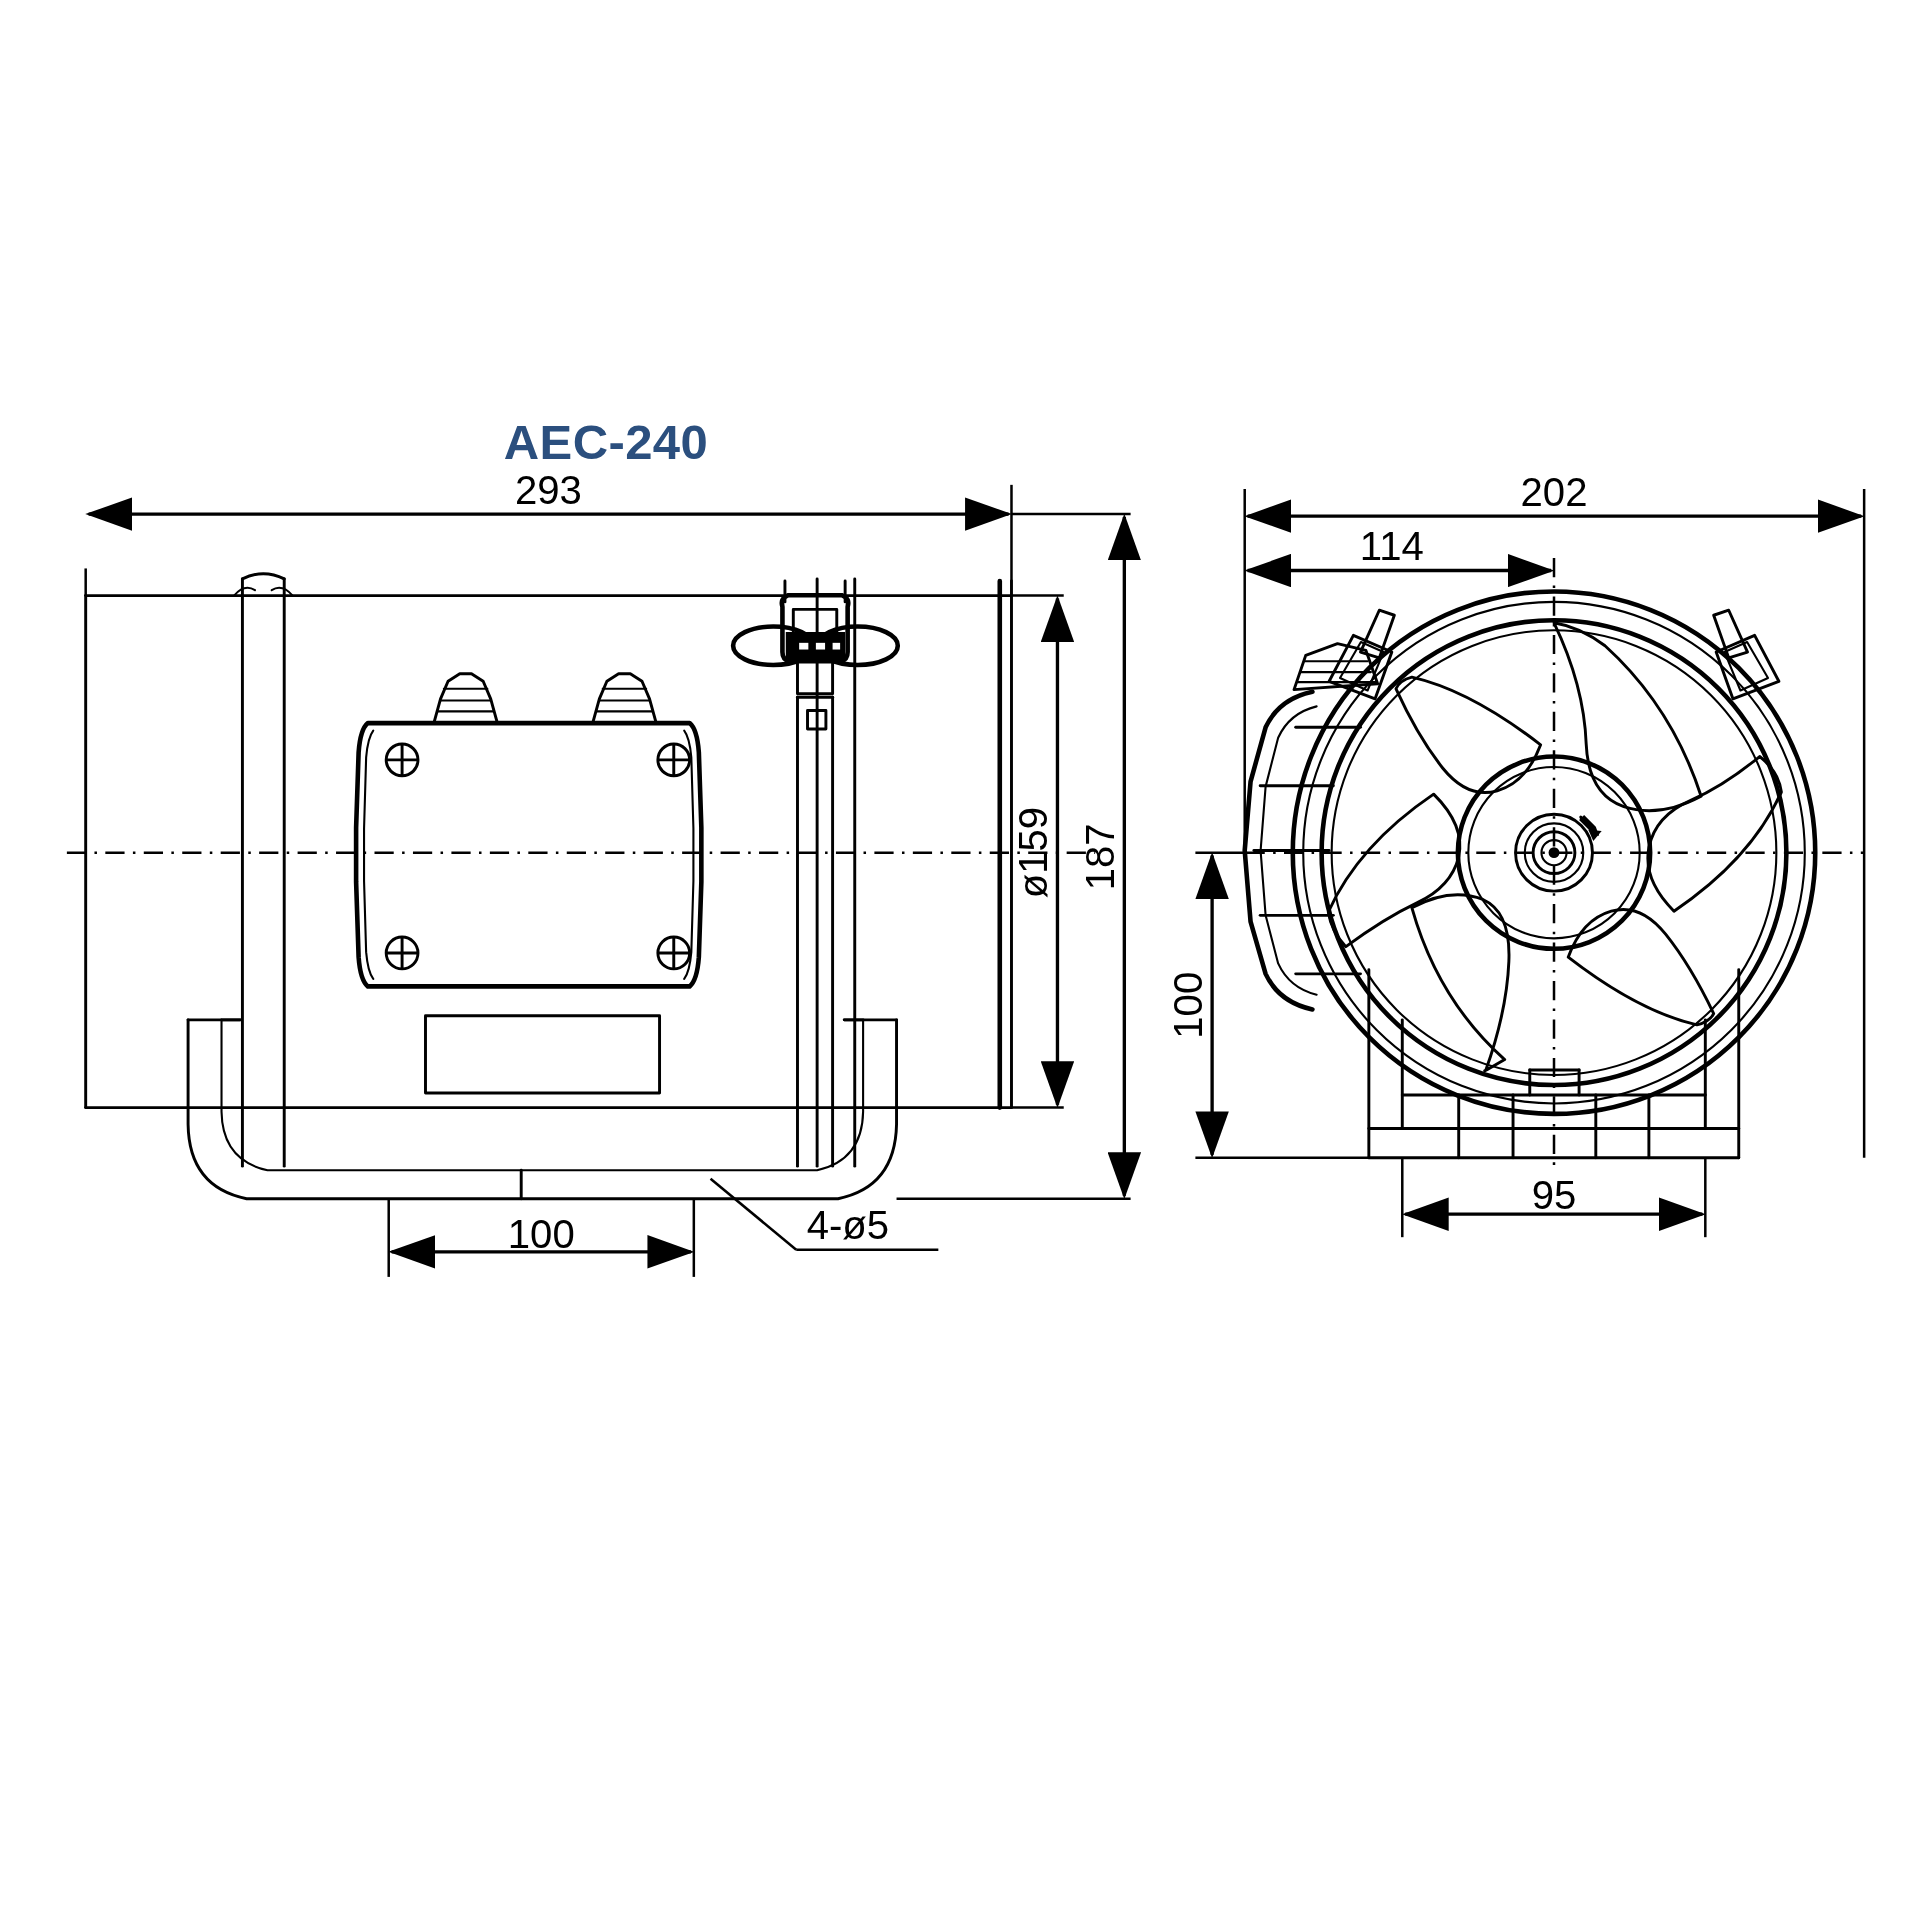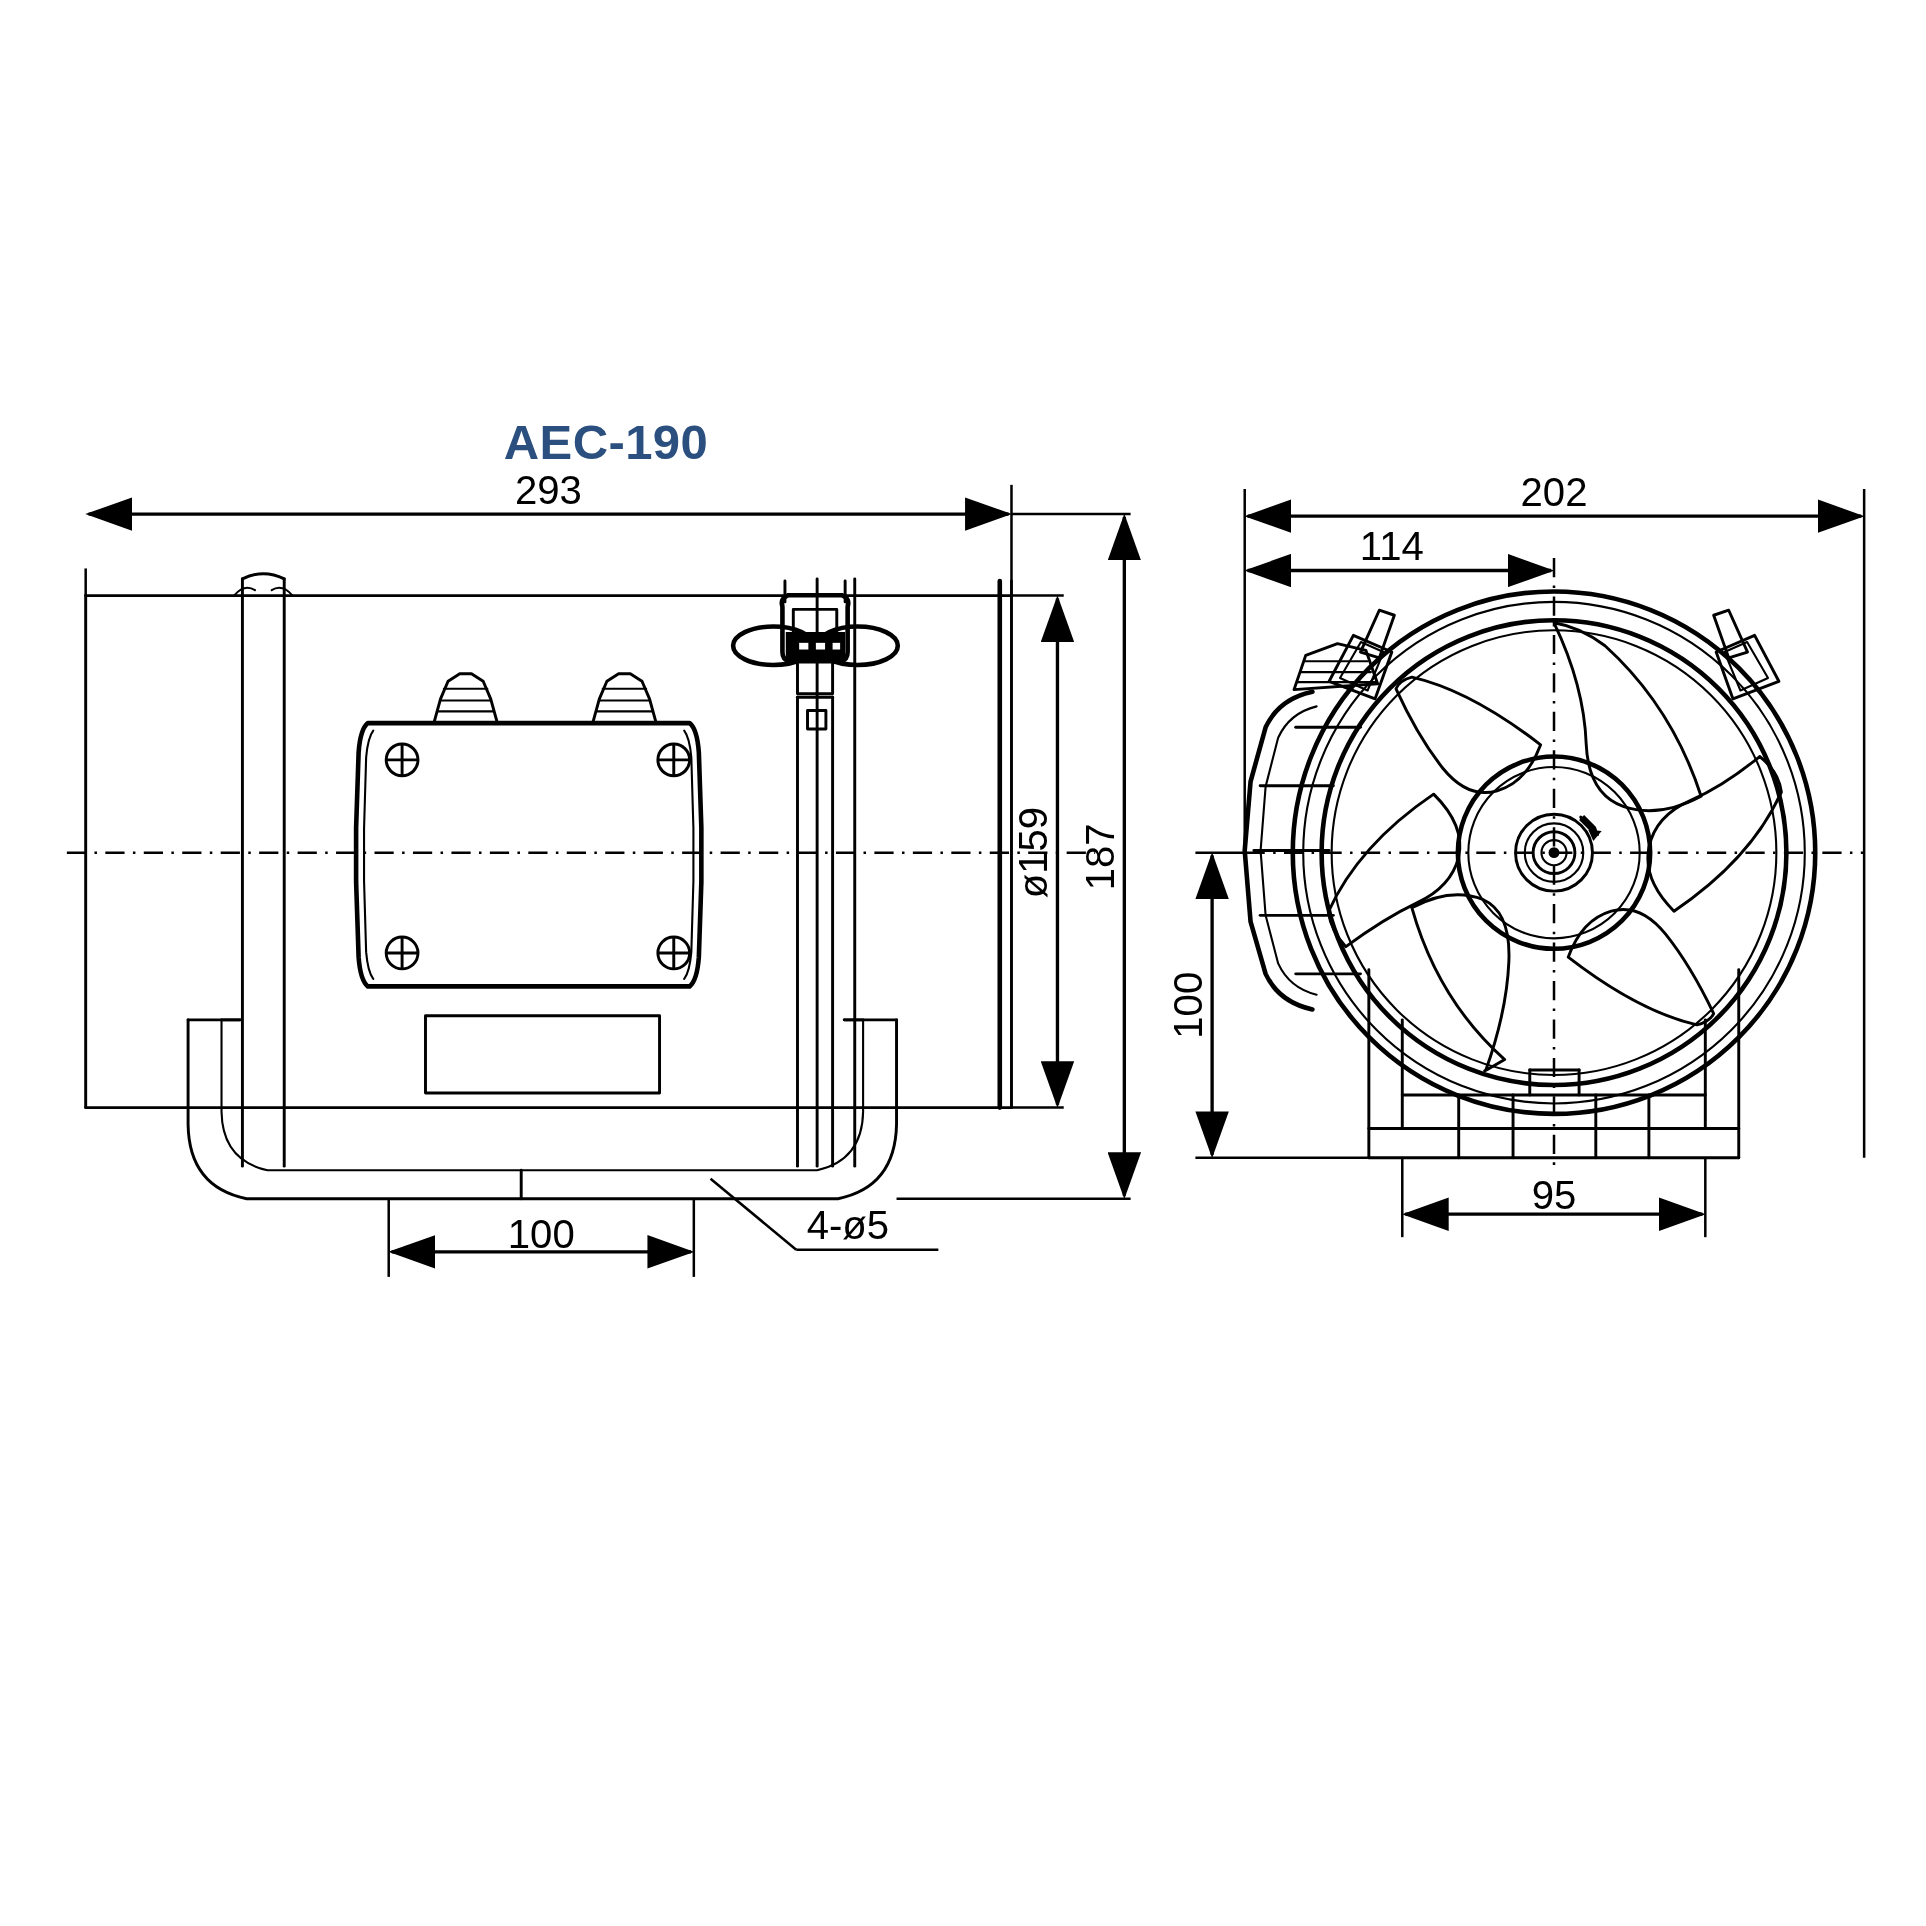--- a/index.html
+++ b/index.html
@@ -27,21 +27,21 @@
     font-family:"Liberation Sans","DejaVu Sans",sans-serif;
     font-size:96px;fill:#000;
   }
   .solidfill{fill:#000;stroke:none;}
 </style>
 </head>
 <body>
 
 <div id="sheet">
 
-  <div id="title">AEC-190</div>
+  <div id="title">AEC-240</div>
 
   <svg viewBox="0 0 4608 4608" xmlns="http://www.w3.org/2000/svg">
 
     <defs>
       <marker id="ah" markerWidth="14" markerHeight="10" refX="13" refY="5" orient="auto" markerUnits="strokeWidth">
         <path d="M0,0 L14,5 L0,10 z" fill="#000"></path>
       </marker>
       <marker id="ahs" markerWidth="14" markerHeight="10" refX="1" refY="5" orient="auto" markerUnits="strokeWidth">
         <path d="M14,0 L0,5 L14,10 z" fill="#000"></path>
       </marker>

